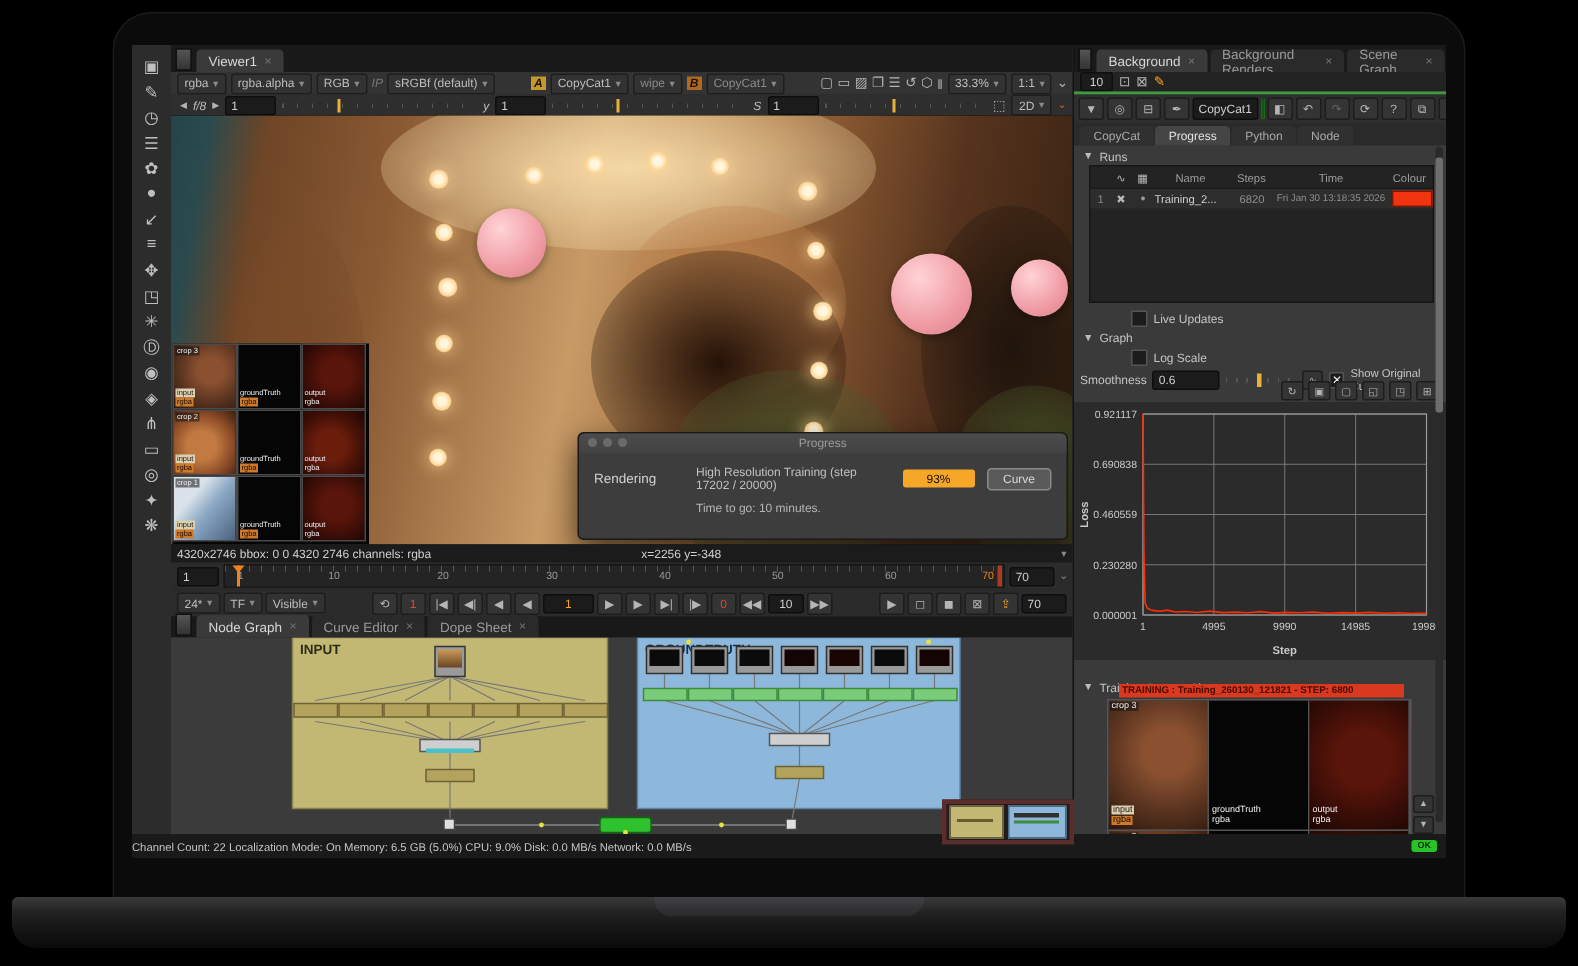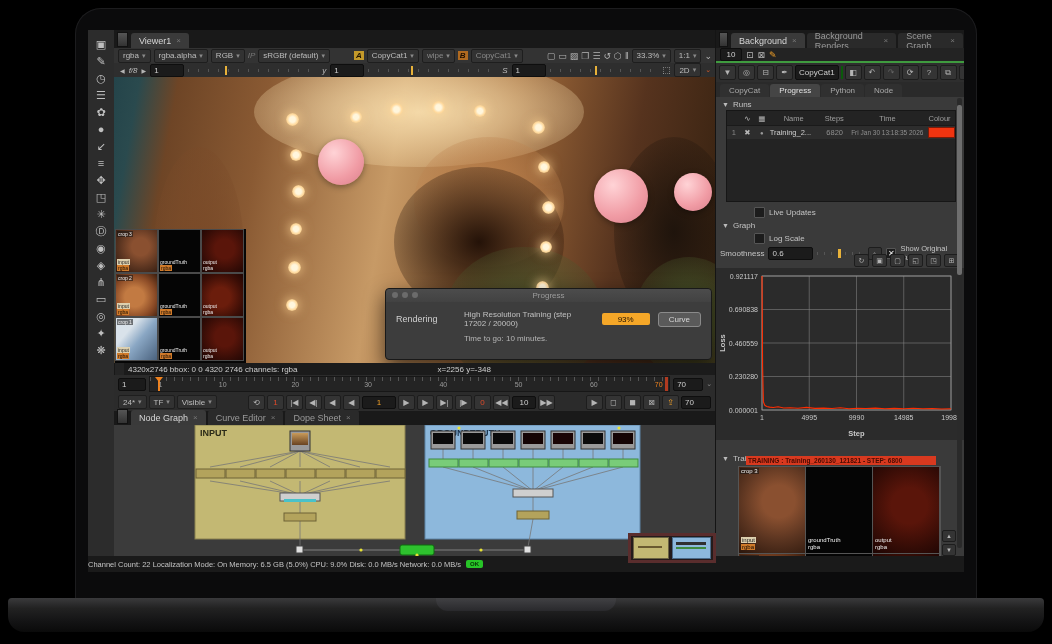--- a/index.html
+++ b/index.html
@@ -63,34 +63,34 @@
     border:1px solid #191919;border-radius:4px;box-shadow:0 8px 20px rgba(0,0,0,.6);}
   #progress-title{height:13px;background:linear-gradient(#4c4c4c,#424242);border-radius:4px 4px 0 0;
     display:flex;align-items:center;justify-content:center;color:#9c9c9c;font-size:8px;position:relative;}
   .tl-dots{position:absolute;left:6px;top:3px;display:flex;gap:4px;}
   .tl-dot{width:6px;height:6px;border-radius:50%;background:#6b6b6b;}
   #progress-bar{background:#f5a728;border-radius:2px;color:#201000;font-size:8px;font-weight:normal;
     display:flex;align-items:center;justify-content:center;width:48px;height:12px;}
   .btn{background:#5a5a5a;border:1px solid #8a8a8a;border-radius:3px;color:#d8d8d8;font-size:8px;
     display:flex;align-items:center;justify-content:center;height:13px;padding:0 10px;}
   
-  #infobar{position:absolute;left:26px;top:333px;width:601px;height:12px;background:#1b1b1b;display:flex;align-items:center;margin-left:10px;}
+  #infobar{position:absolute;left:26px;top:333px;width:601px;height:12px;background:#1b1b1b;display:flex;align-items:center;}
   #rangerow{position:absolute;left:26px;top:345px;width:601px;height:18px;background:#2b2b2b;display:flex;align-items:center;}
   #ruler{position:relative;flex:1;height:14px;background:#242424;border:1px solid #171717;margin:0 3px;
     background-image:repeating-linear-gradient(90deg,#555 0 1px,transparent 1px 8px);background-size:100% 4px;background-repeat:no-repeat;}
   .rnum{position:absolute;top:4px;font-size:7px;color:#9a9a9a;transform:translateX(-50%);}
   #playrow{position:absolute;left:26px;top:363px;width:601px;height:18px;background:#2b2b2b;display:flex;align-items:center;gap:2px;}
   #btabs{position:absolute;left:26px;top:381px;width:601px;height:14px;background:#191919;display:flex;align-items:flex-end;}
   
   #nodegraph{position:absolute;left:26px;top:395px;width:601px;height:131px;background:#3b3b3b;overflow:hidden;}
   #minimap{position:absolute;left:540px;top:503px;width:88px;height:30px;background:#241b1b;border:3px solid #5a2d2d;
     box-sizing:border-box;display:flex;align-items:center;gap:3px;padding:2px;z-index:6;}
   
   #statusband{position:absolute;left:0;top:526px;width:876px;height:16px;background:#1a1a1a;display:flex;
-    align-items:center;justify-content:flex-start;gap:5px;padding-right:6px;box-sizing:border-box;z-index:5;}
+    align-items:center;justify-content:space-between;gap:5px;padding-right:6px;box-sizing:border-box;z-index:5;}
   #ok-badge{background:#27c427;color:#053305;font-size:6px;font-weight:bold;border-radius:2px;padding:1px 4px;}
   
   #rpanel{position:absolute;left:627px;top:0;width:249px;height:542px;background:#3a3a3a;border-left:1px solid #141414;box-sizing:border-box;}
   #rp-row2{position:absolute;left:0;top:18px;width:249px;height:13px;background:#232323;display:flex;align-items:center;gap:4px;padding-left:4px;}
   #rp-green{position:absolute;left:0;top:31px;width:249px;height:2px;background:#3f9b3f;}
   #node-header{position:absolute;left:0;top:33px;width:249px;height:19px;background:#2e2e2e;display:flex;align-items:center;gap:2px;padding:0 3px;box-sizing:border-box;}
   #node-tabs{position:absolute;left:0;top:52px;width:249px;height:15px;background:#2a2a2a;display:flex;align-items:flex-end;padding-left:4px;box-sizing:border-box;}
   .ntab{height:13px;padding:0 9px;display:flex;align-items:center;font-size:8px;color:#a8a8a8;background:#303030;border-radius:3px 3px 0 0;margin-right:1px;}
   .ntab.active{background:#454545;color:#e0e0e0;}
   .sect{display:flex;align-items:center;gap:4px;color:#c4c4c4;font-size:8px;}

